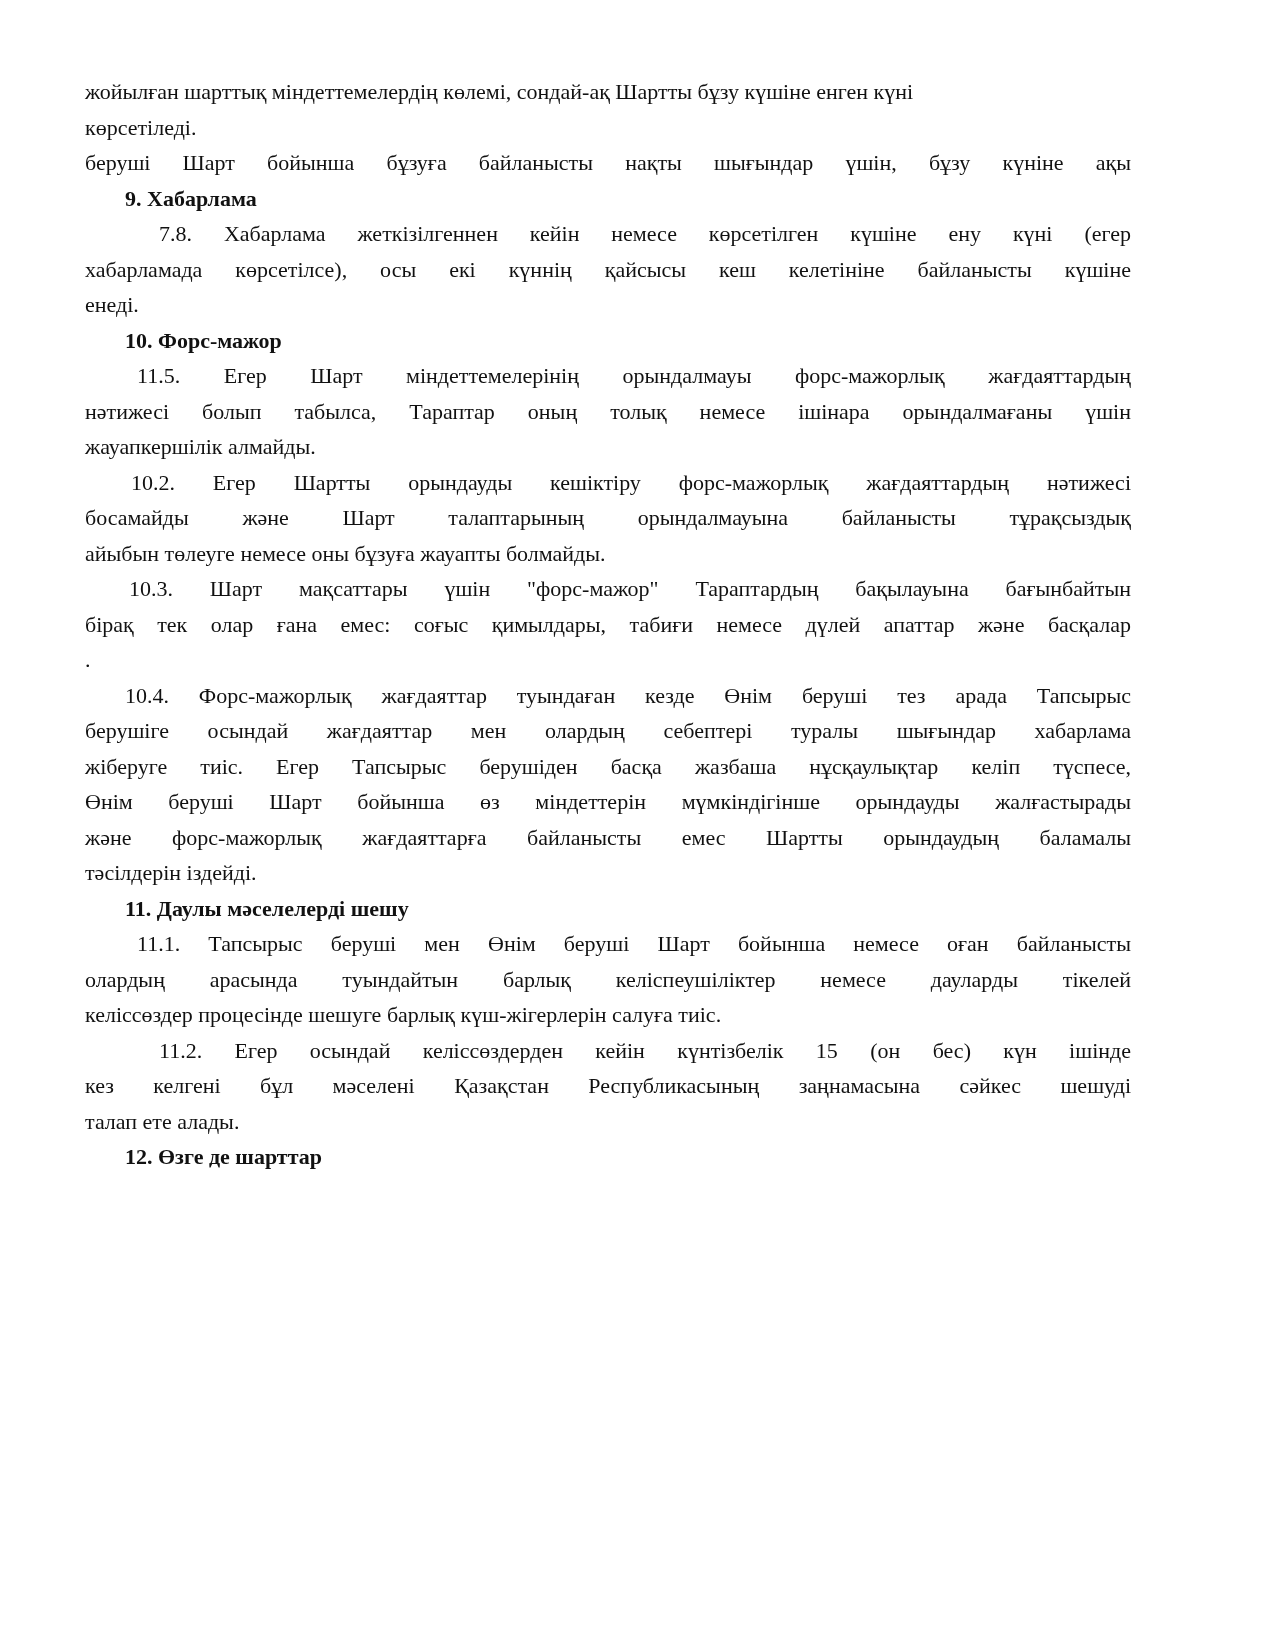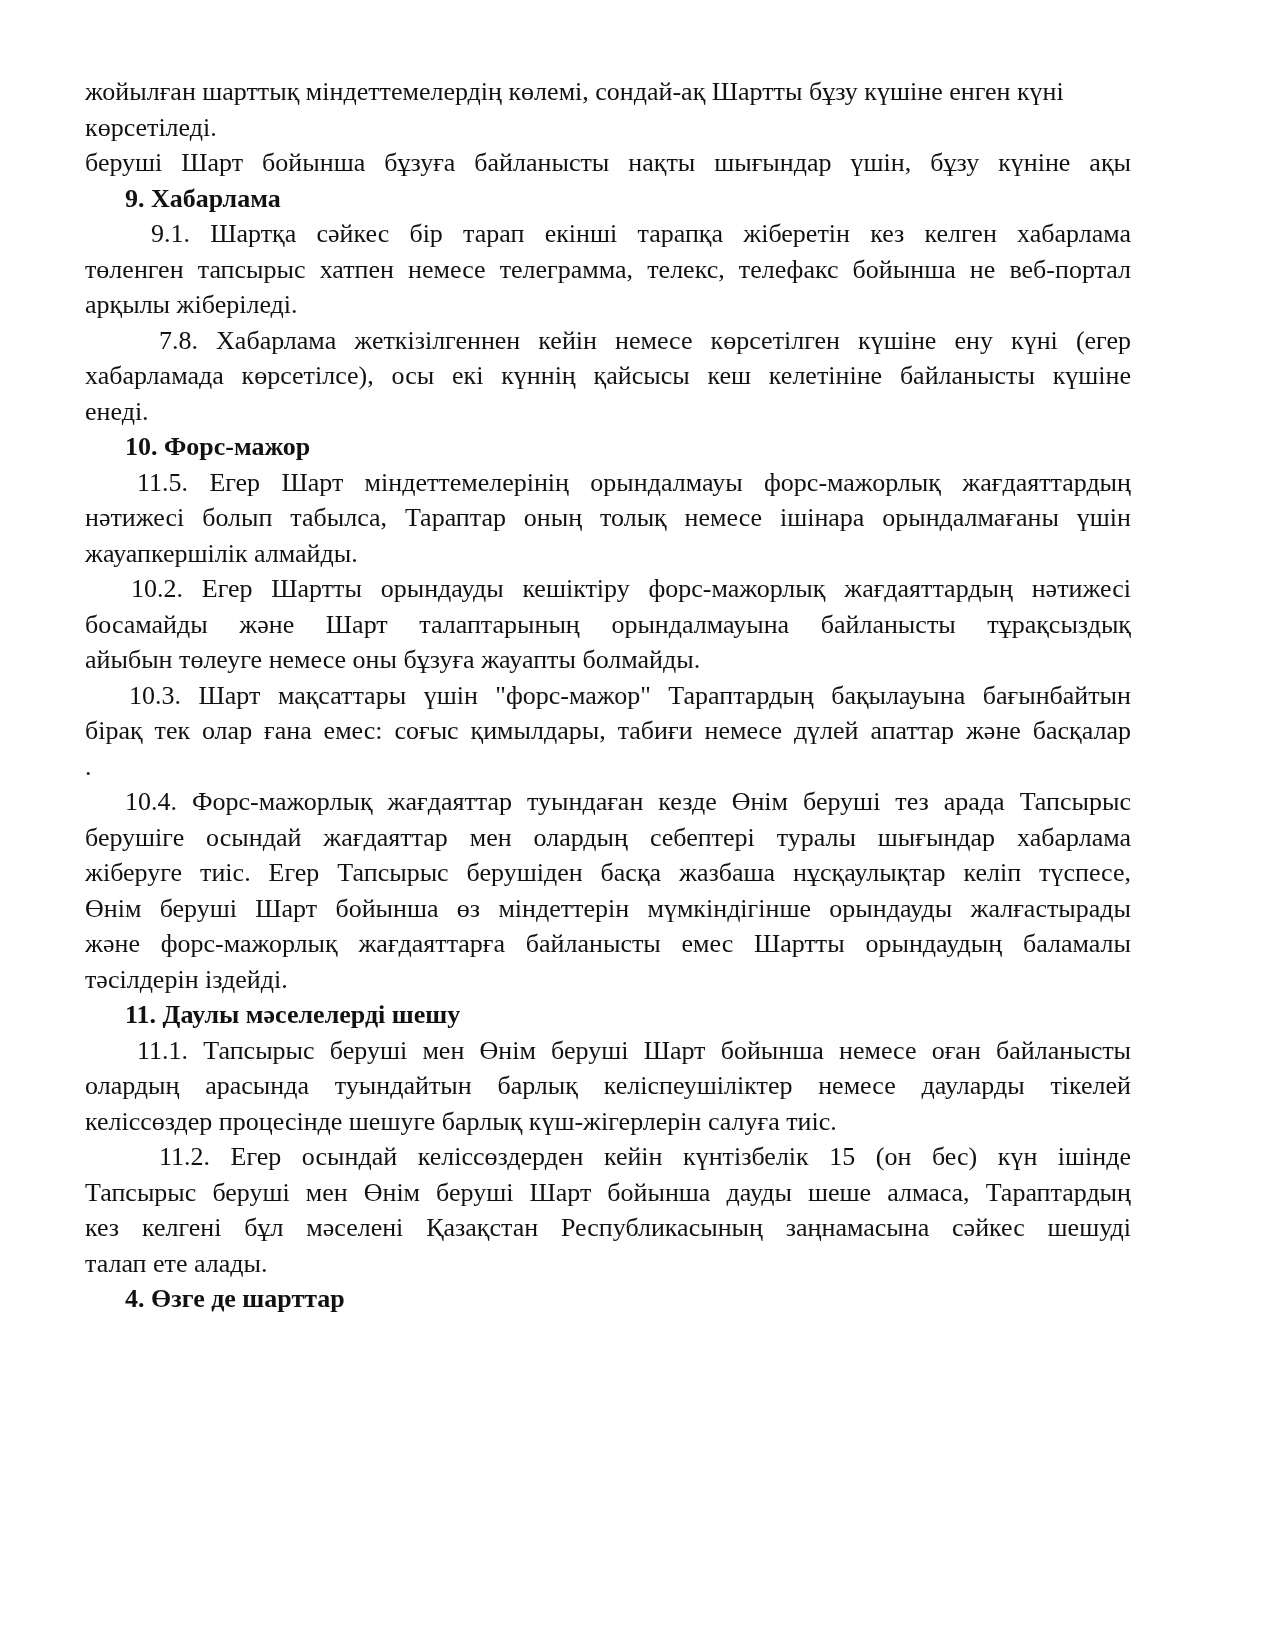--- a/index.html
+++ b/index.html
@@ -1,20 +1,20 @@
 <!DOCTYPE html>
 <html><head>
 <meta charset="utf-8">
 <style>
   html, body { margin: 0; padding: 0; background: #ffffff; }
   body { width: 1275px; height: 1650px; position: relative; overflow: hidden; }
   .page {
     position: absolute; left: 85px; top: 74px; width: 1046px;
     font-family: "Liberation Serif", "DejaVu Serif", serif;
-    font-size: 26px; line-height: 35.5px; color: #111;
+    font-size: 22px; line-height: 35.5px; color: #111;
   }
   .line { white-space: nowrap; height: 35.5px; }
   .just { text-align: justify; text-align-last: justify; white-space: normal; }
   .heading { font-weight: bold; }
   .ind1 { padding-left: 40px; }
   .ind2 { padding-left: 66px; }
   .ind3 { padding-left: 52px; }
   .ind4 { padding-left: 46px; }
   .ind5 { padding-left: 44px; }
   .ind6 { padding-left: 74px; }
@@ -28,25 +28,20 @@
     <div class="line">жойылған шарттық міндеттемелердің көлемі, сондай-ақ Шартты бұзу күшіне енген күні</div>
     <div class="line">көрсетіледі.</div>
   </div>
 
   <div>
     <div class="line just">беруші Шарт бойынша бұзуға байланысты нақты шығындар үшін, бұзу күніне ақы</div>
   </div>
 
   <div class="line heading ind1">9. Хабарлама</div>
 
-  <div>
-    <div class="line just ind2">9.1. Шартқа сәйкес бір тарап екінші тарапқа жіберетін кез келген хабарлама</div>
-    <div class="line just">төленген тапсырыс хатпен немесе телеграмма, телекс, телефакс бойынша не веб-портал</div>
-    <div class="line">арқылы жіберіледі.</div>
-  </div>
 
   <div>
     <div class="line just ind6">7.8. Хабарлама жеткізілгеннен кейін немесе көрсетілген күшіне ену күні (егер</div>
     <div class="line just">хабарламада көрсетілсе), осы екі күннің қайсысы кеш келетініне байланысты күшіне</div>
     <div class="line">енеді.</div>
   </div>
 
   <div class="line heading ind1">10. Форс-мажор</div>
 
   <div>
@@ -79,19 +74,18 @@
   <div class="line heading ind1">11. Даулы мәселелерді шешу</div>
 
   <div>
     <div class="line just ind3">11.1. Тапсырыс беруші мен Өнім беруші Шарт бойынша немесе оған байланысты</div>
     <div class="line just">олардың арасында туындайтын барлық келіспеушіліктер немесе дауларды тікелей</div>
     <div class="line">келіссөздер процесінде шешуге барлық күш-жігерлерін салуға тиіс.</div>
   </div>
 
   <div>
     <div class="line just ind6">11.2. Егер осындай келіссөздерден кейін күнтізбелік 15 (он бес) күн ішінде</div>
-    <div class="line just">Тапсырыс беруші мен Өнім беруші Шарт бойынша дауды шеше алмаса, Тараптардың</div>
     <div class="line just">кез келгені бұл мәселені Қазақстан Республикасының заңнамасына сәйкес шешуді</div>
     <div class="line">талап ете алады.</div>
   </div>
 
-  <div class="line heading ind1">4. Өзге де шарттар</div>
+  <div class="line heading ind1">12. Өзге де шарттар</div>
 </div>
 
 </body></html>

